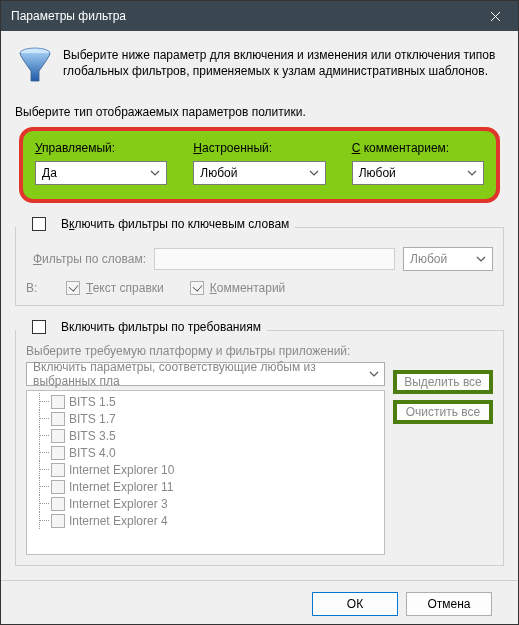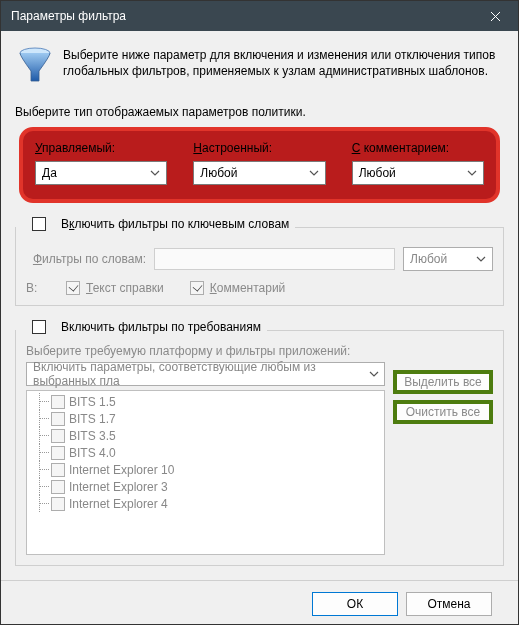--- a/index.html
+++ b/index.html
@@ -35,21 +35,21 @@
   .content { padding: 10px 14px; background: #f0f0f0; height: calc(625px - 30px); position: relative; }
   .intro { display: flex; gap: 10px; padding: 6px 2px 8px 2px; }
   .intro-text { font-size: 12px; color: #000; line-height: 1.35; }
   .funnel-icon { width: 36px; flex-shrink: 0; display:flex; align-items:flex-start; justify-content:center; }
   .section-label { margin: 12px 0 8px 0; color:#000; }
   .highlight-box {
     border: 4px solid #e1342a;
     border-radius: 14px;
     padding: 10px 12px 14px 12px;
     margin: 0 4px;
-    background: #b91c1c;
+    background: #84cc16;
   }
   .filter-row { display: flex; gap: 26px; }
   .filter-col { flex: 1; }
   .filter-col label { display: block; margin-bottom: 6px; color:#000; }
   .underline-char { text-decoration: underline; }
   .combo {
     width: 100%;
     height: 24px;
     background: #fff;
     border: 1px solid #7a7a7a;
@@ -264,20 +264,25 @@
               <span>BITS 4.0</span>
             </div>
           <div class="tree-item">
               <span class="dash"></span>
               <span class="chk disabled"></span>
               <span>Internet Explorer 10</span>
             </div>
           <div class="tree-item">
               <span class="dash"></span>
               <span class="chk disabled"></span>
+              <span>Internet Explorer 11</span>
+            </div>
+          <div class="tree-item">
+              <span class="dash"></span>
+              <span class="chk disabled"></span>
               <span>Internet Explorer 3</span>
             </div>
           <div class="tree-item">
               <span class="dash"></span>
               <span class="chk disabled"></span>
               <span>Internet Explorer 4</span>
             </div>
         </div>
       </div>
       <div class="req-buttons">

